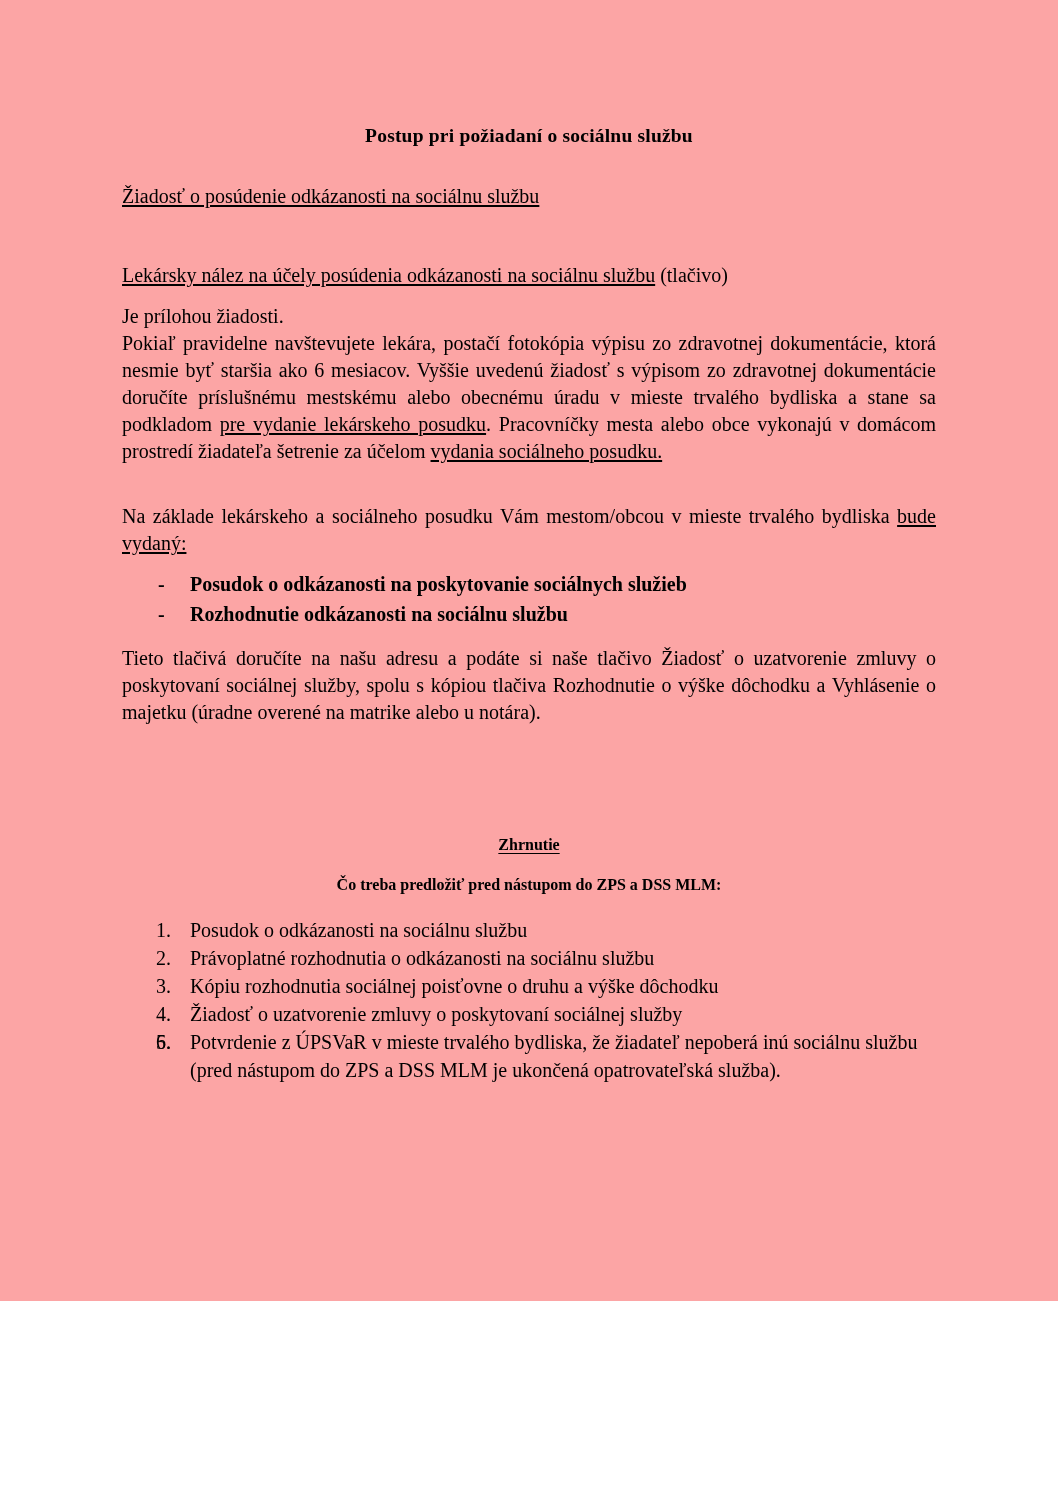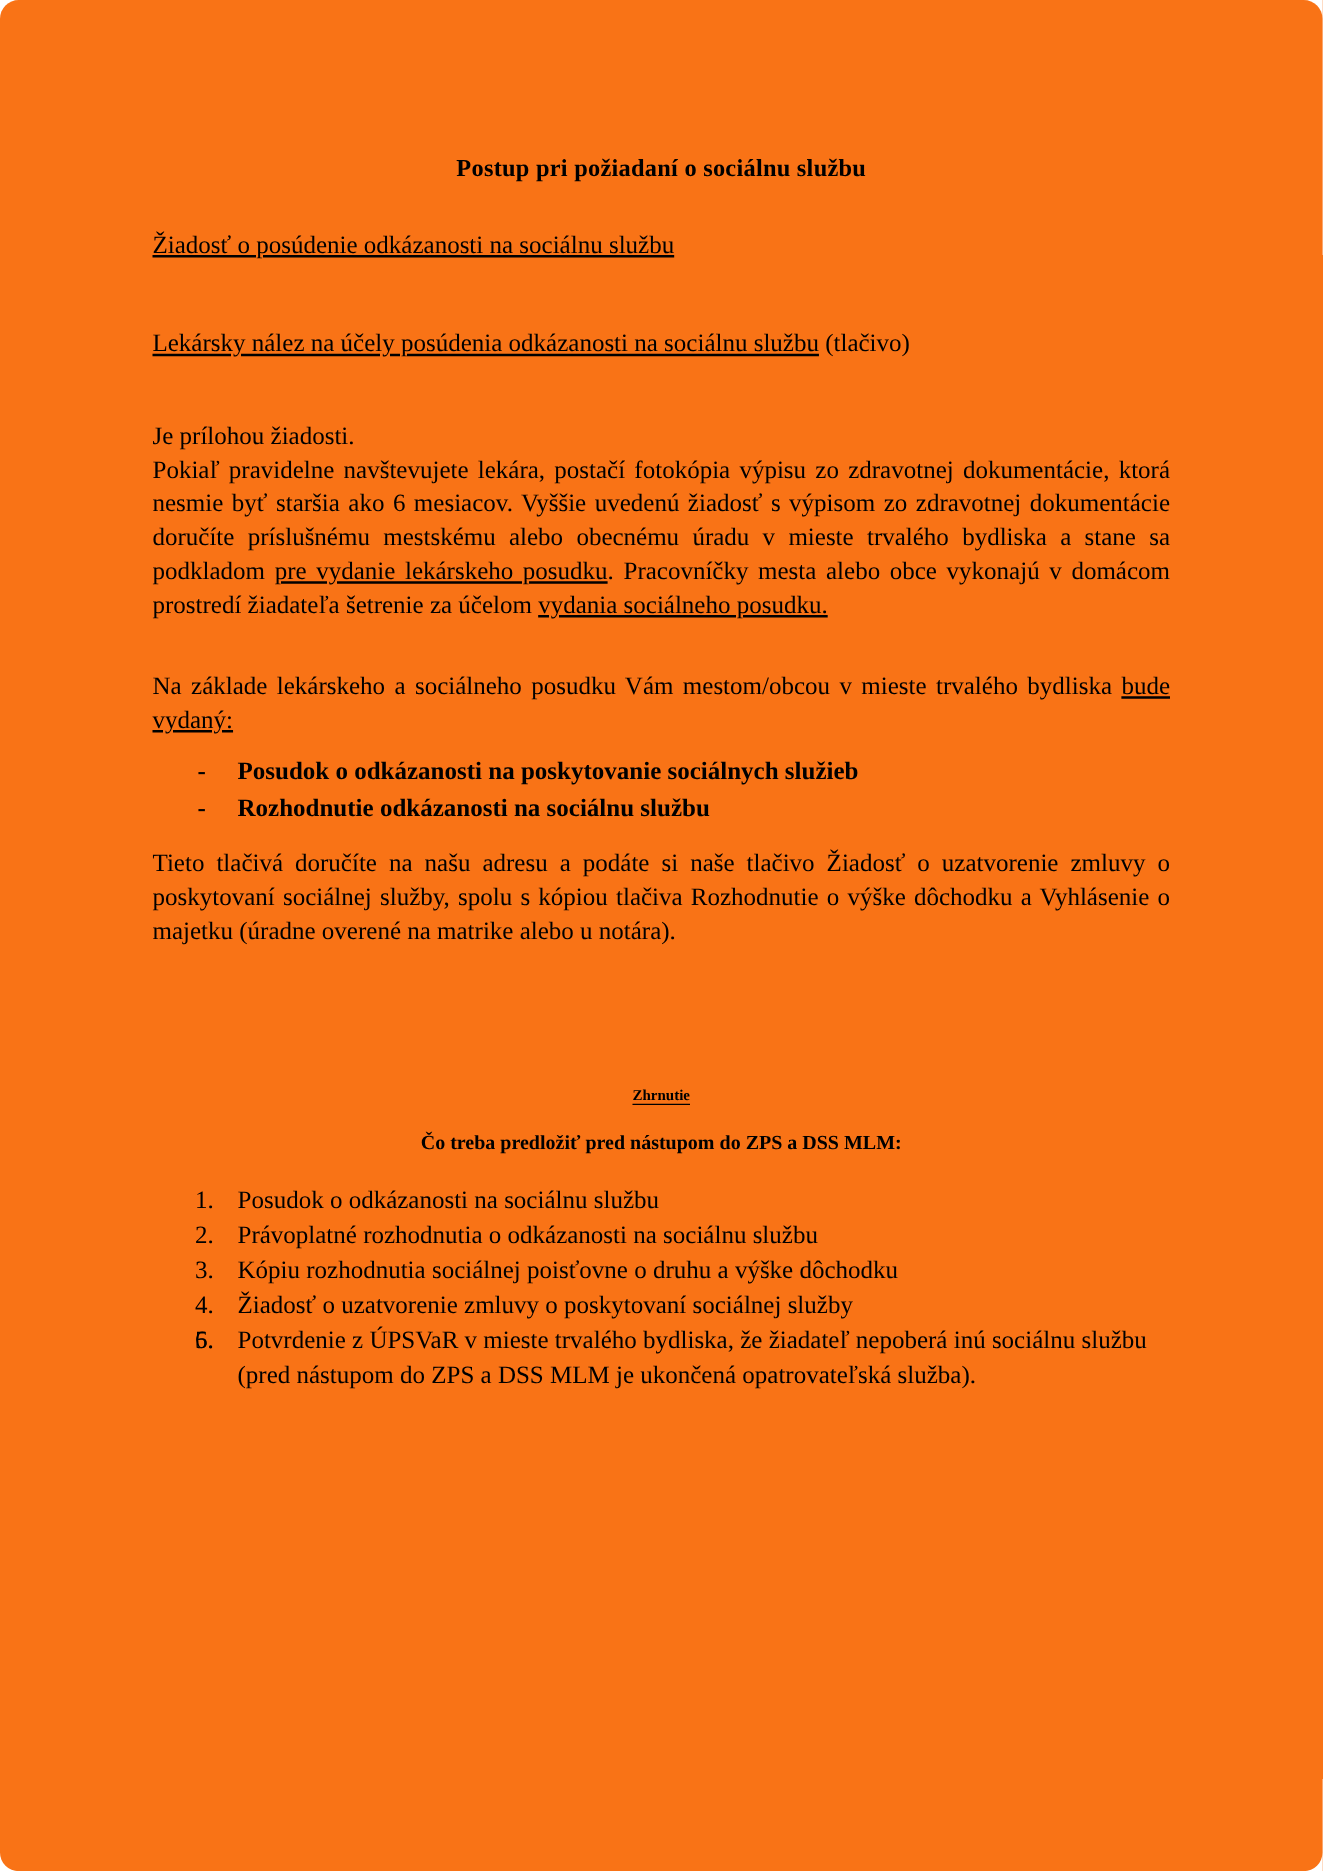--- a/index.html
+++ b/index.html
@@ -12,23 +12,22 @@
     height: 1497px;
     font-family: "Liberation Serif", "DejaVu Serif", serif;
     color: #000000;
     position: relative;
     overflow: hidden;
   }
   .page {
     position: absolute;
     left: 0; top: 0;
     width: 1058px;
-    height: 1497px;
-    background: #f97316;
-    border-radius: 15px;
+    height: 1301px;
+    background: #fca5a5;
   }
   .content {
     position: absolute;
     left: 122px;
     top: 0;
     width: 814px;
   }
 
   
   .doc-title {
@@ -57,21 +56,20 @@
   
   p.body-par {
     font-size: 20px;
     line-height: 27px;
     margin: 0;
     text-align: justify;
     text-justify: inter-word;
   }
   p.body-par.left {
     text-align: left;
-    margin-top: 33px;
   }
   .u {
     text-decoration: underline;
     text-underline-offset: 2px;
   }
 
   
   .sp-22 { height: 22px; }
   .sp-30 { height: 30px; }
   .sp-34 { height: 34px; }
@@ -115,21 +113,21 @@
   ol.num-list li .num {
     position: absolute;
     left: 34px;
     top: 0;
   }
 
   
   .center-head {
     text-align: center;
     font-weight: bold;
-    font-size: 12px;
+    font-size: 16px;
     margin: 0;
   }
   .center-head .u {
     text-decoration: underline;
     text-underline-offset: 3px;
   }
   .center-sub {
     text-align: center;
     font-weight: bold;
     font-size: 16px;

